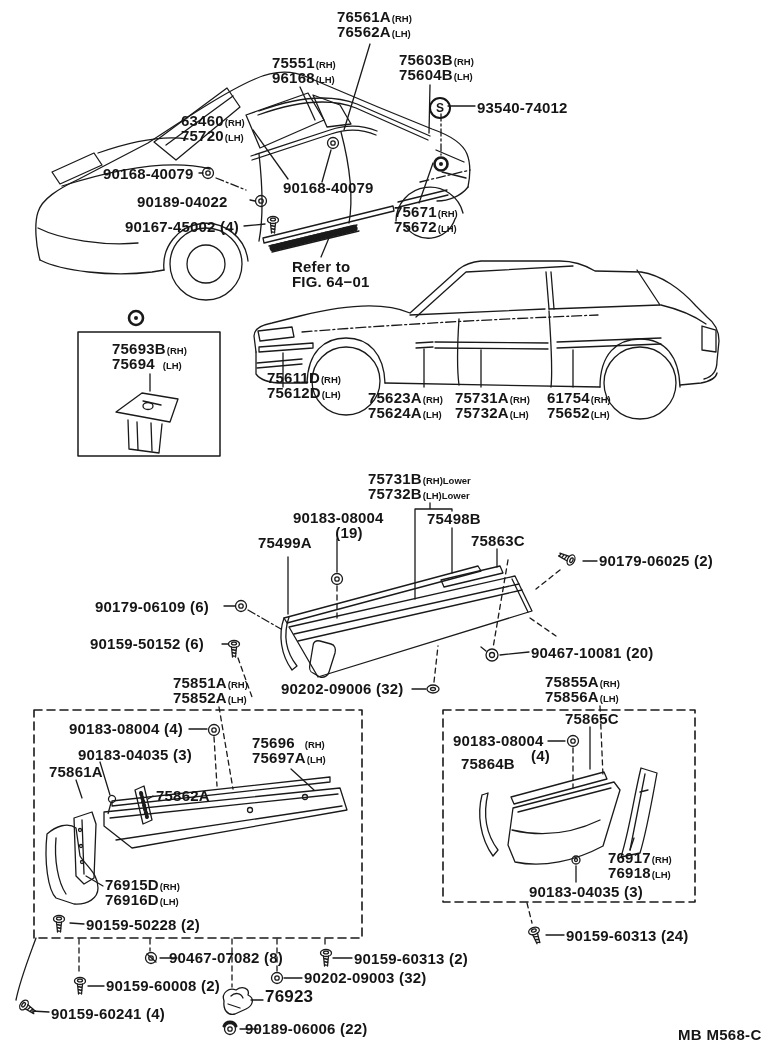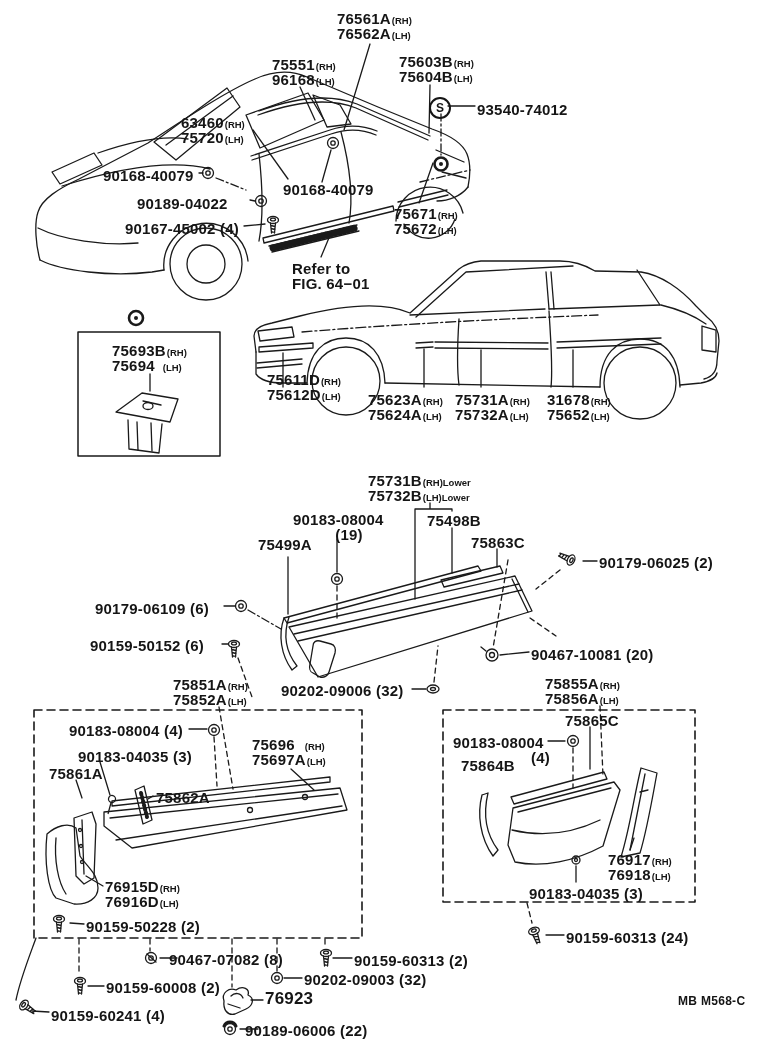--- a/index.html
+++ b/index.html
@@ -1,27 +1,27 @@
 <!DOCTYPE html>
 <html><head>
 <meta charset="utf-8">
 <style>
   html,body{margin:0;padding:0;background:#e8e8e8;}
   .page{position:relative;width:776px;height:1062px;background:#ffffff;overflow:hidden;
         font-family:"Liberation Sans",sans-serif;color:#151515;}
   svg{position:absolute;left:0;top:0;}
-  .lbl{position:absolute;white-space:nowrap;line-height:22px;}
+  .lbl{position:absolute;white-space:nowrap;line-height:17px;}
   .ln{height:15px;}
   .num{font-weight:700;font-size:15px;letter-spacing:.2px;}
   .sub{font-weight:700;font-size:9.5px;margin-left:1px;}
   .ctr2 .ln:last-child{text-align:center;}
   .ind2 .ln:last-child{padding-left:78px;}
   .s-badge{position:absolute;left:429px;top:97px;width:18px;height:18px;border:2px solid #151515;
            border-radius:50%;text-align:center;line-height:18px;font-weight:700;font-size:12px;}
-  .footer{position:absolute;left:678px;top:994px;font-weight:700;font-size:12px;letter-spacing:.3px;}
+  .footer{position:absolute;left:678px;top:1026px;font-weight:700;font-size:15px;letter-spacing:.3px;}
 </style>
 </head>
 <body>
 
 <div class="page">
 
 <svg width="776" height="1062" viewBox="0 0 776 1062" stroke="#1a1a1a" fill="none" stroke-width="1.3" stroke-linecap="round" stroke-linejoin="round">
   <defs>
     <g id="scr">
       <ellipse cx="0" cy="0" rx="5.5" ry="3.5"></ellipse>
@@ -292,21 +292,21 @@
 </div>
 <div class="lbl" style="left:368px;top:389px">
   <div class="ln"><span class="num">75623A</span><span class="sub">(RH)</span></div>
   <div class="ln"><span class="num">75624A</span><span class="sub">(LH)</span></div>
 </div>
 <div class="lbl" style="left:455px;top:389px">
   <div class="ln"><span class="num">75731A</span><span class="sub">(RH)</span></div>
   <div class="ln"><span class="num">75732A</span><span class="sub">(LH)</span></div>
 </div>
 <div class="lbl" style="left:547px;top:389px">
-  <div class="ln"><span class="num">31678</span><span class="sub">(RH)</span></div>
+  <div class="ln"><span class="num">61754</span><span class="sub">(RH)</span></div>
   <div class="ln"><span class="num">75652</span><span class="sub">(LH)</span></div>
 </div>
 <div class="lbl" style="left:368px;top:470px">
   <div class="ln"><span class="num">75731B</span><span class="sub">(RH)Lower</span></div>
   <div class="ln"><span class="num">75732B</span><span class="sub">(LH)Lower</span></div>
 </div>
 <div class="lbl ctr2" style="left:293px;top:509px;width:112px">
   <div class="ln"><span class="num">90183-08004</span></div>
   <div class="ln"><span class="num">(19)</span></div>
 </div>

